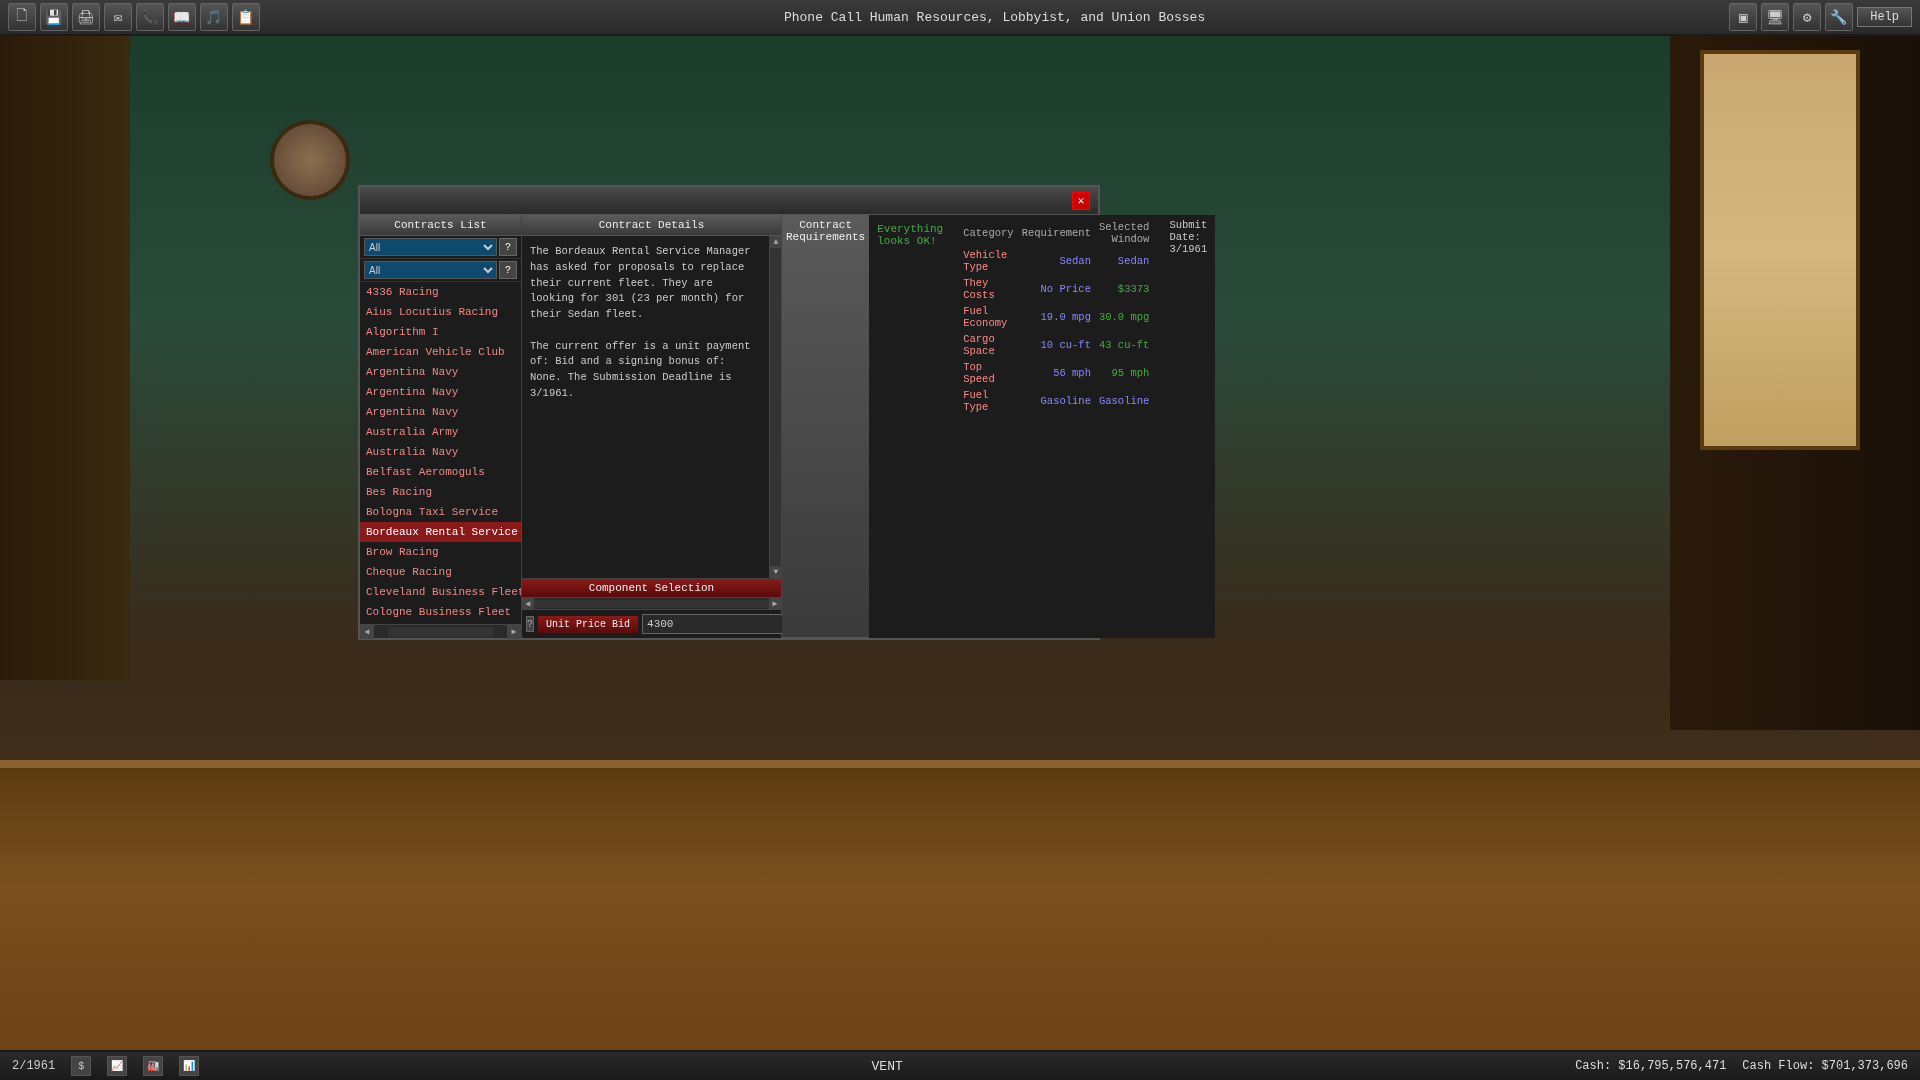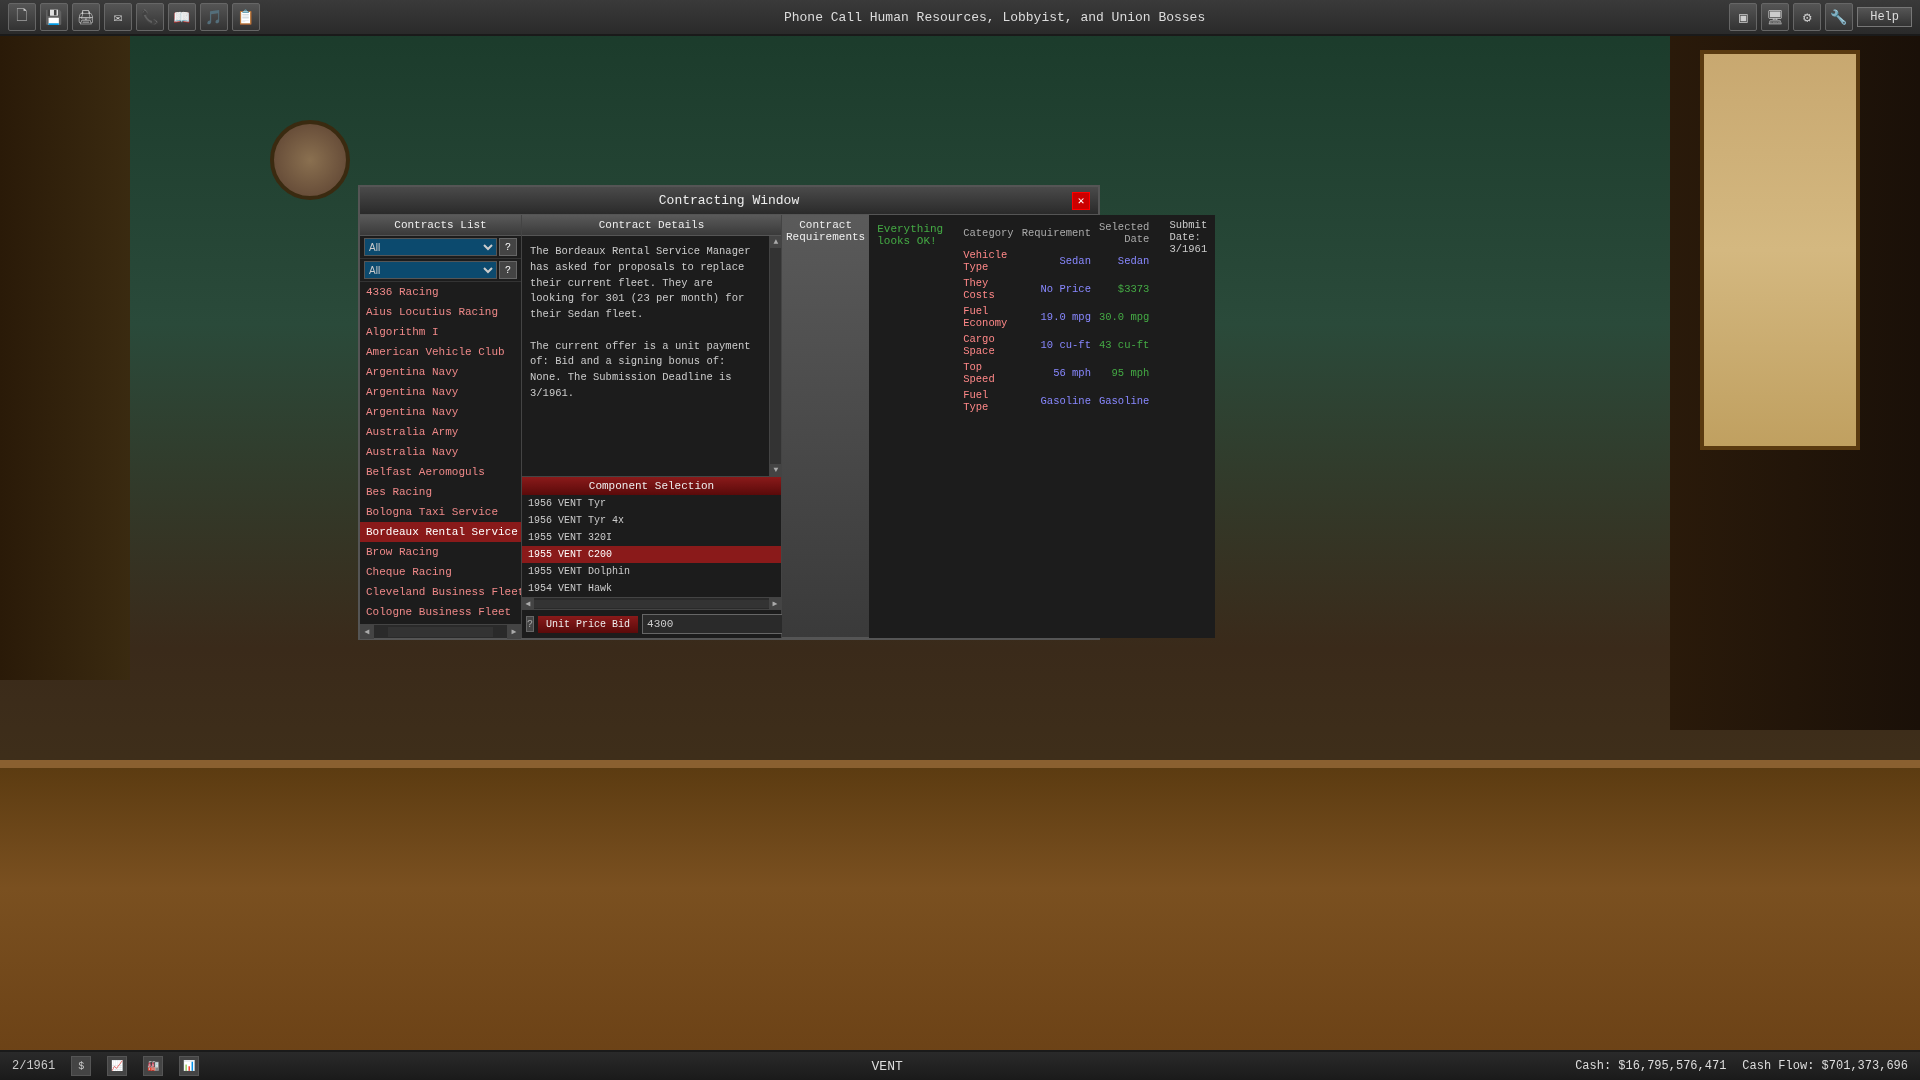--- a/index.html
+++ b/index.html
@@ -472,21 +472,20 @@
     <div class="toolbar-icon">⚙</div>
     <div class="toolbar-icon">🔧</div>
     <div class="help-btn">Help</div>
   </div>
 </div>
 
 <div class="contracting-window">
 
   <div class="window-titlebar">
     <span style="width:18px"></span>
-    <span class="window-title">Contracting Window</span>
     <div class="window-close">✕</div>
   </div>
 
   <div class="window-body">
 
     <div class="contracts-panel">
       <div class="panel-header">Contracts List</div>
       <div class="filter-row">
         <select class="filter-select">
           <option>All</option>
@@ -537,28 +536,20 @@
         </div>
         <div class="text-scrollbar" style="position: absolute; right: 0px; top: 0px; bottom: 0px; display: flex; flex-direction: column;">
           <div class="text-scroll-up">▲</div>
           <div style="flex:1; background:#333; margin:0;"></div>
           <div class="text-scroll-down">▼</div>
         </div>
       </div>
 
       <div class="component-section">
         <div class="component-header">Component Selection</div>
-        <div class="component-list">
-          <div class="component-item">1956 VENT Tyr</div>
-          <div class="component-item">1956 VENT Tyr 4x</div>
-          <div class="component-item">1955 VENT 320I</div>
-          <div class="component-item selected">1955 VENT C200</div>
-          <div class="component-item">1955 VENT Dolphin</div>
-          <div class="component-item">1954 VENT Hawk</div>
-        </div>
         <div class="component-scrollbar-h">
           <div style="width:12px; height:12px; background:#444; display:flex; align-items:center; justify-content:center; font-size:8px; color:#aaa; cursor:pointer;">◀</div>
           <div style="flex:1; height:8px; background:#333;"></div>
           <div style="width:12px; height:12px; background:#444; display:flex; align-items:center; justify-content:center; font-size:8px; color:#aaa; cursor:pointer;">▶</div>
         </div>
       </div>
 
       <div class="bid-row">
         <div class="bid-help">?</div>
         <div class="bid-label-container">Unit Price Bid</div>
@@ -572,21 +563,21 @@
       <div class="panel-header">Contract Requirements</div>
 
       <div class="req-ok">Everything looks OK!</div>
 
       <div class="req-table">
         <table>
           <thead>
             <tr>
               <th>Category</th>
               <th>Requirement</th>
-              <th>Selected Date</th>
+              <th>Selected Window</th>
             </tr>
           </thead>
           <tbody>
             <tr>
               <td class="cat">Vehicle Type</td>
               <td>Sedan</td>
               <td class="match">Sedan</td>
             </tr>
             <tr>
               <td class="cat">They Costs</td>

